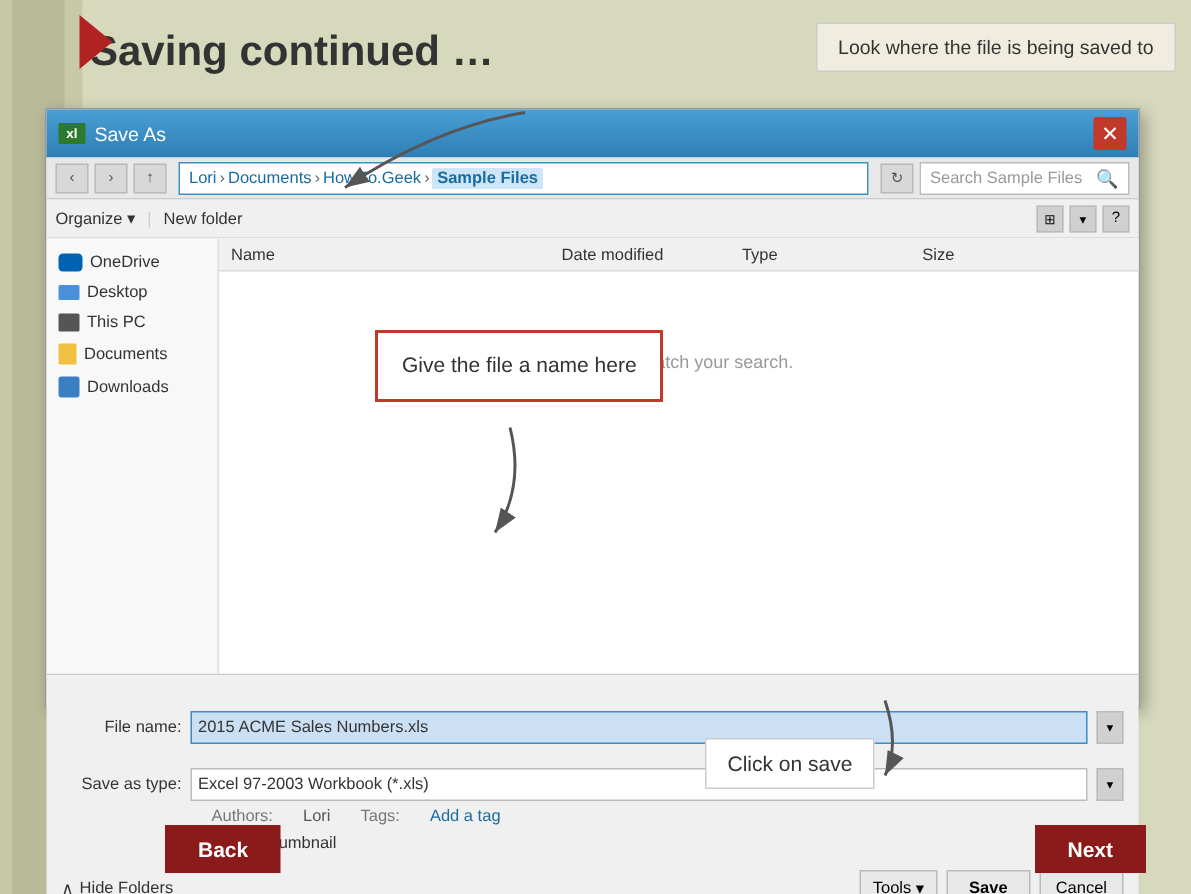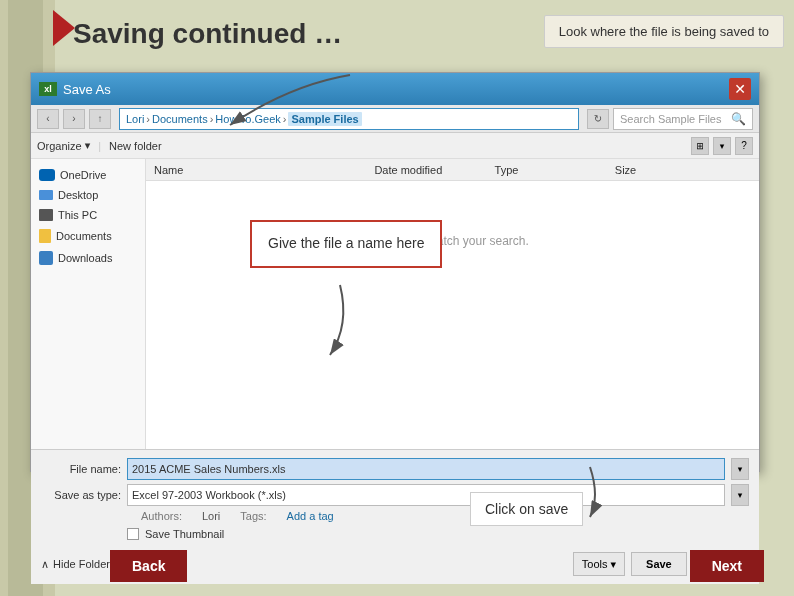--- a/index.html
+++ b/index.html
@@ -28,21 +28,21 @@
       top: 0;
       width: 35px;
       height: 596px;
       background: #b8ba98;
     }
 
     
     .page-title {
       position: absolute;
       top: 18px;
-      left: 73px;
+      left: 60px;
       font-size: 28px;
       font-weight: bold;
       color: #333;
       z-index: 10;
     }
 
     
     .title-arrow {
       position: absolute;
       top: 10px;
@@ -307,20 +307,21 @@
     .dialog-bottom {
       background: #f0f0f0;
       border-top: 1px solid #ccc;
       padding: 8px 10px;
     }
     .filename-row {
       display: flex;
       align-items: center;
       margin-bottom: 4px;
       gap: 6px;
+      margin-top: 16px;
     }
     .filename-label {
       font-size: 11px;
       color: #333;
       width: 80px;
       text-align: right;
     }
     .filename-input {
       flex: 1;
       height: 22px;

